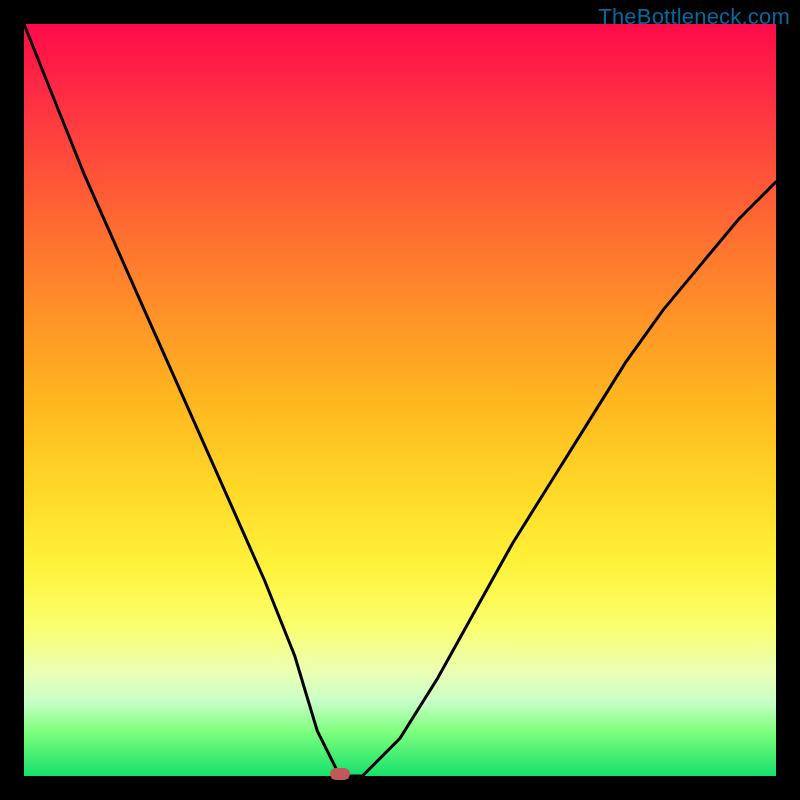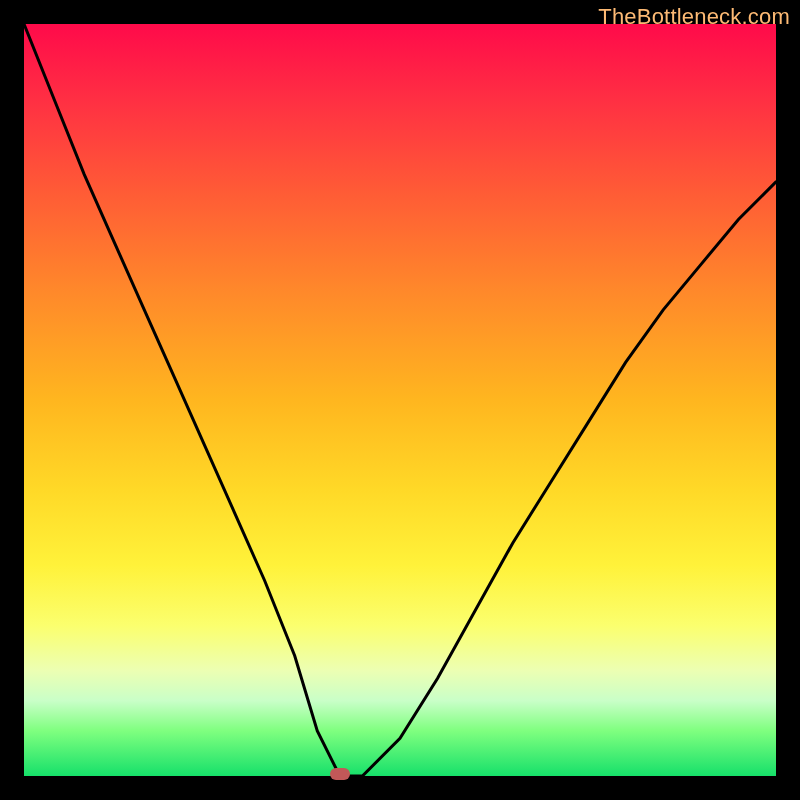--- a/index.html
+++ b/index.html
@@ -38,21 +38,21 @@
       #ecffb3 86%,
       #c9ffc8 90%,
       #7fff7f 94%,
       #16e06a 100%
     );
   }
   .watermark {
     position: absolute;
     top: 4px;
     right: 10px;
-    color: #fdba74;
+    color: #0369a1;
     font-size: 22px;
     font-weight: 500;
     letter-spacing: 0.2px;
     user-select: none;
   }
   svg.curve {
     position: absolute;
     left: 0;
     top: 0;
     width: 752px;

